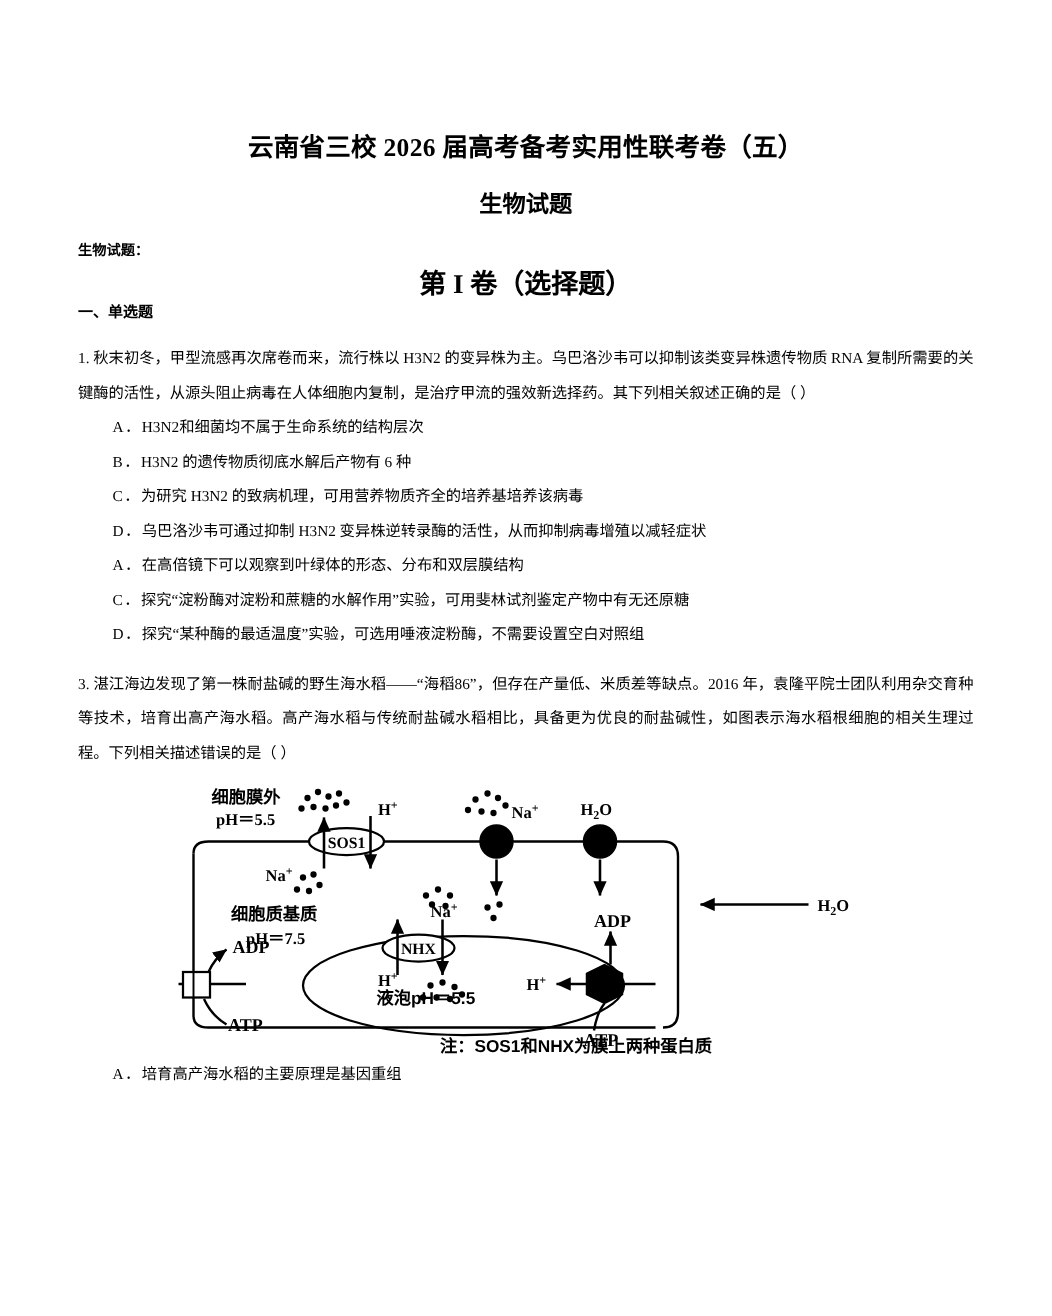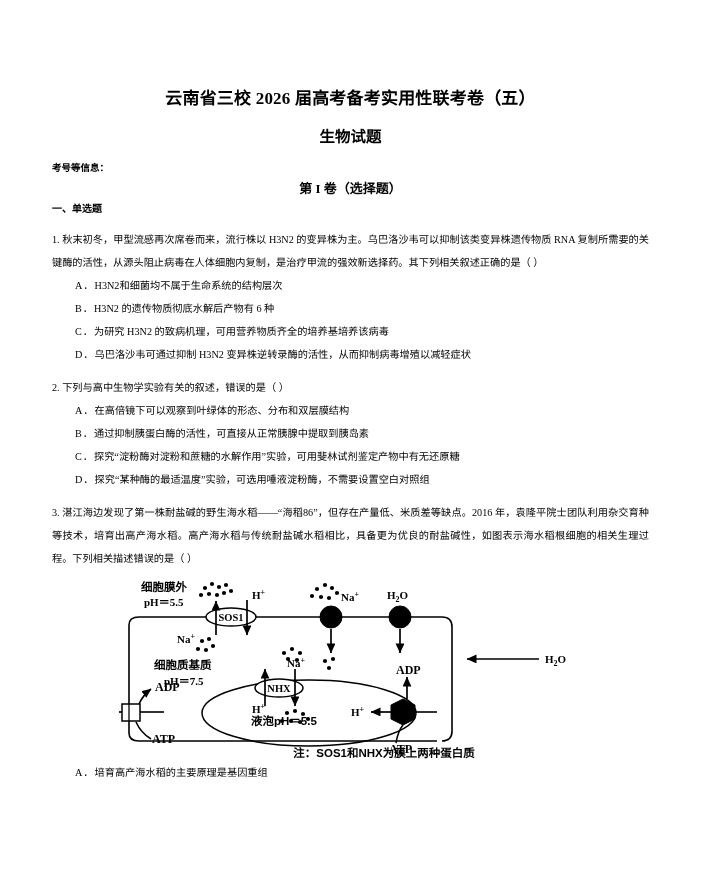--- a/index.html
+++ b/index.html
@@ -47,21 +47,21 @@
     line-height: 15px;
     margin-top: 12px;
   }
   .note-line {
     font-size: 9.5px;
     line-height: 15px;
   }
 
   .section-title {
     text-align: center;
-    font-size: 13px;
+    font-size: 18px;
     font-weight: bold;
     line-height: 20px;
     margin-top: 3px;
   }
   .sub-section-title {
     font-size: 10px;
     font-weight: bold;
     line-height: 18px;
     margin-top: 1px;
   }
@@ -90,45 +90,41 @@
 </head>
 <body>
 
 <div class="page">
 
   <div class="spacer-top"></div>
 
   <h1 class="doc-title">云南省三校 2026 届高考备考实用性联考卷（五）</h1>
   <h2 class="doc-subtitle">生物试题</h2>
 
-  <div class="notes-head">考号等信息：</div>
+  <div class="notes-head">生物试题：</div>
 
   <div class="section-title">第 I 卷（选择题）</div>
   <div class="sub-section-title">一、单选题</div>
 
   <div class="q-stem">1. 秋末初冬，甲型流感再次席卷而来，流行株以 H3N2 的变异株为主。乌巴洛沙韦可以抑制该类变异株遗传物质 RNA 复制所需要的关键酶的活性，从源头阻止病毒在人体细胞内复制，是治疗甲流的强效新选择药。其下列相关叙述正确的是（    ）</div>
   <div class="q-opt">
     <span class="opt-key">A．</span><span>H3N2和细菌均不属于生命系统的结构层次</span>
   </div>
   <div class="q-opt">
     <span class="opt-key">B．</span><span>H3N2 的遗传物质彻底水解后产物有 6 种</span>
   </div>
   <div class="q-opt">
     <span class="opt-key">C．</span><span>为研究 H3N2 的致病机理，可用营养物质齐全的培养基培养该病毒</span>
   </div>
   <div class="q-opt">
     <span class="opt-key">D．</span><span>乌巴洛沙韦可通过抑制 H3N2 变异株逆转录酶的活性，从而抑制病毒增殖以减轻症状</span>
   </div>
 
-  <div class="q-stem">2. 下列与高中生物学实验有关的叙述，错误的是（    ）</div>
   <div class="q-opt">
     <span class="opt-key">A．</span><span>在高倍镜下可以观察到叶绿体的形态、分布和双层膜结构</span>
-  </div>
-  <div class="q-opt">
-    <span class="opt-key">B．</span><span>通过抑制胰蛋白酶的活性，可直接从正常胰腺中提取到胰岛素</span>
   </div>
   <div class="q-opt">
     <span class="opt-key">C．</span><span>探究“淀粉酶对淀粉和蔗糖的水解作用”实验，可用斐林试剂鉴定产物中有无还原糖</span>
   </div>
   <div class="q-opt">
     <span class="opt-key">D．</span><span>探究“某种酶的最适温度”实验，可选用唾液淀粉酶，不需要设置空白对照组</span>
   </div>
 
   <div class="q-stem">3. 湛江海边发现了第一株耐盐碱的野生海水稻——“海稻86”，但存在产量低、米质差等缺点。2016 年，袁隆平院士团队利用杂交育种等技术，培育出高产海水稻。高产海水稻与传统耐盐碱水稻相比，具备更为优良的耐盐碱性，如图表示海水稻根细胞的相关生理过程。下列相关描述错误的是（    ）</div>
 

